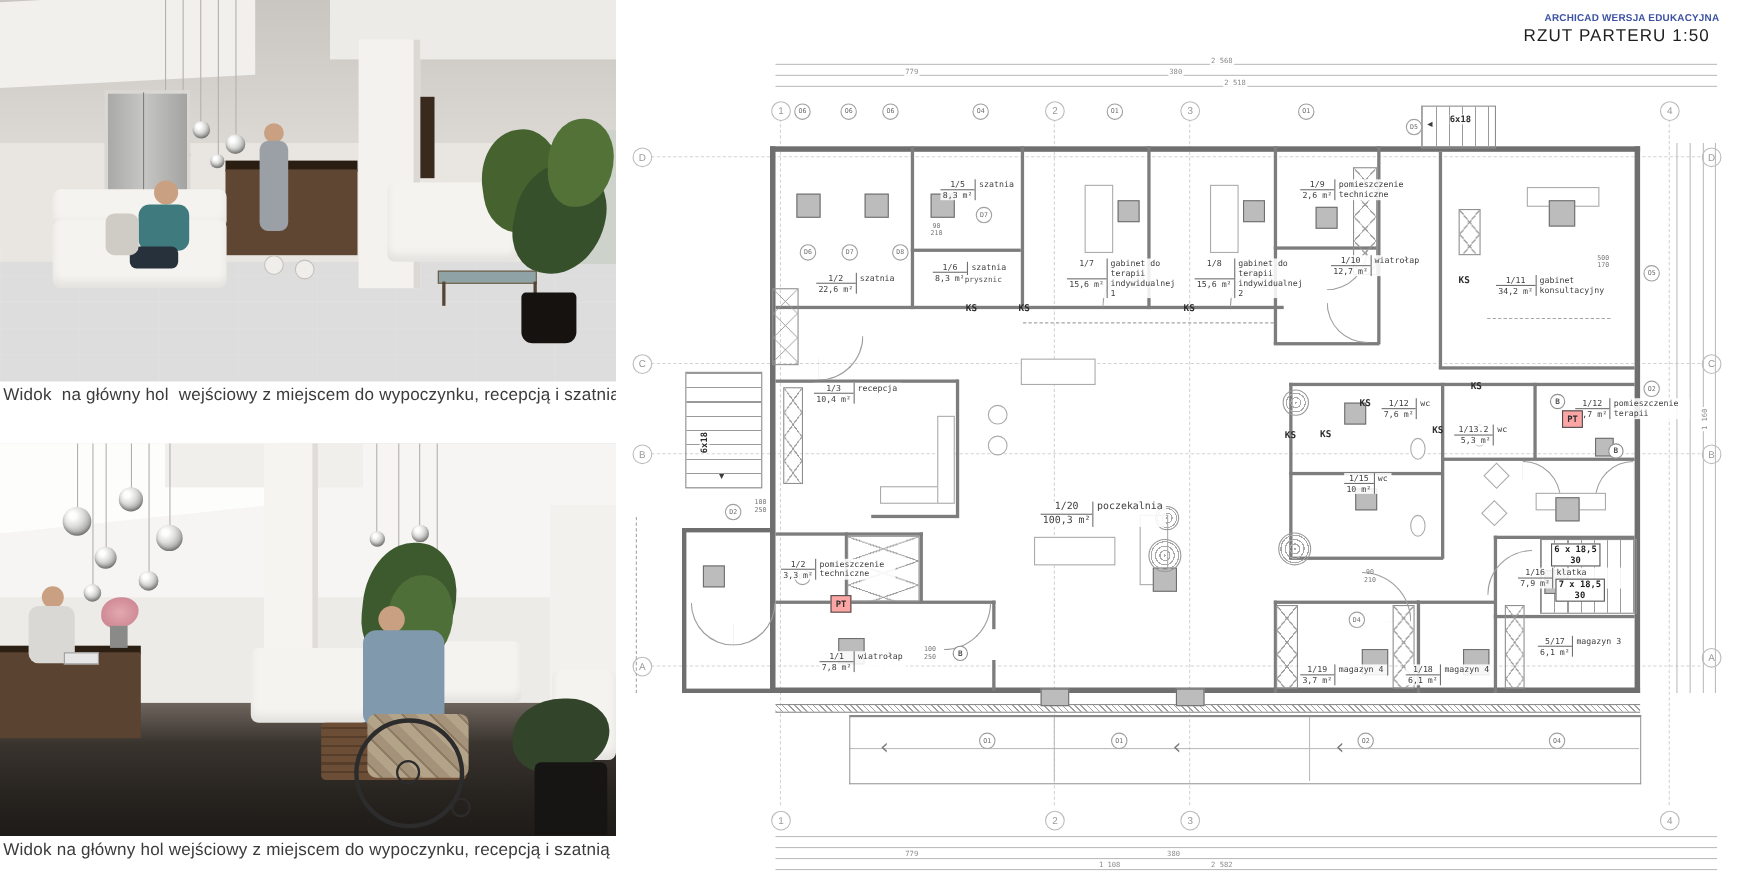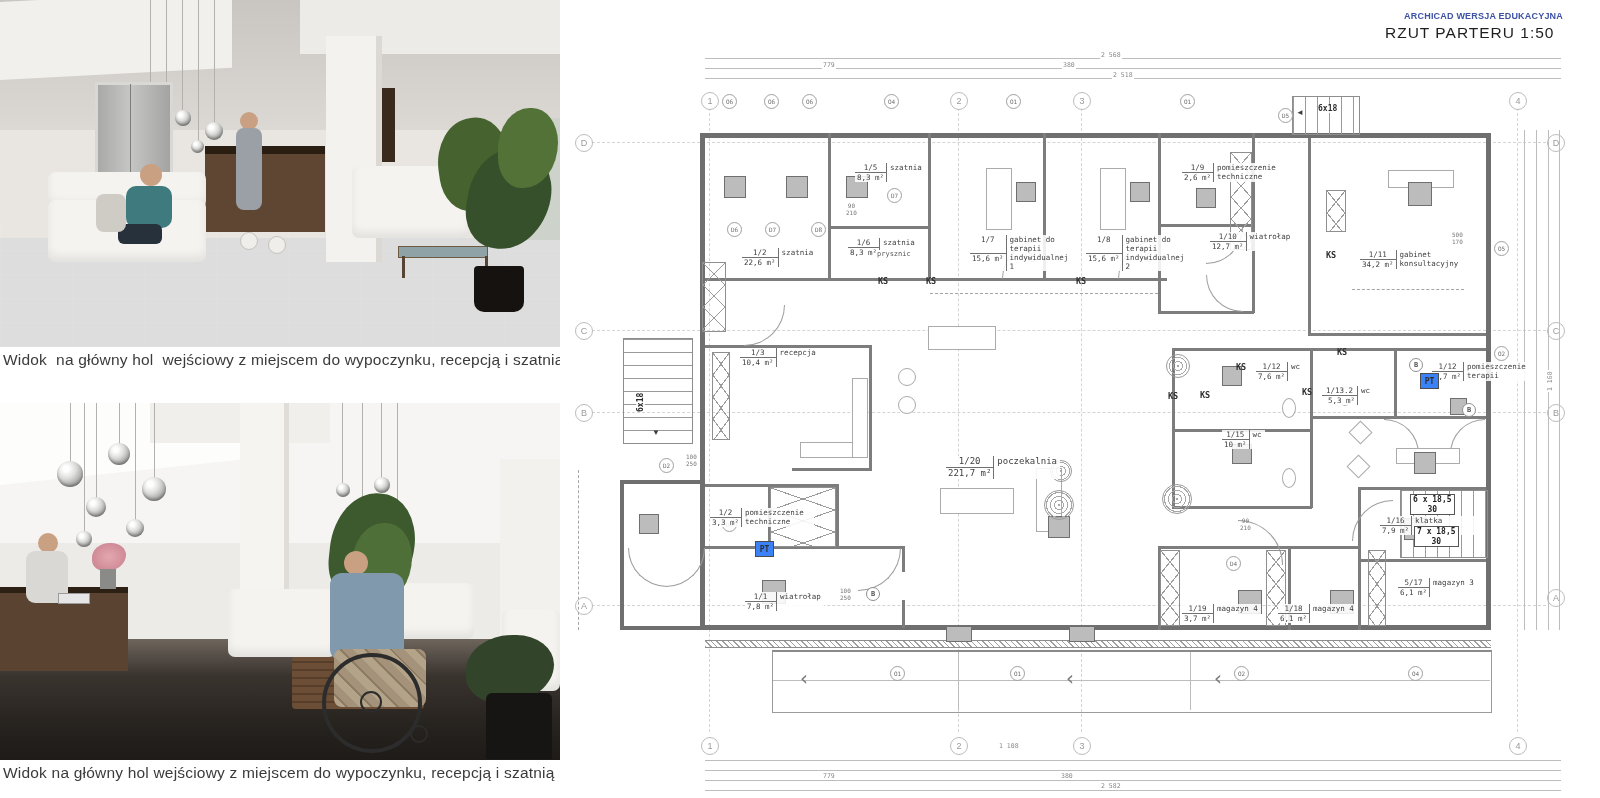--- a/index.html
+++ b/index.html
@@ -35,21 +35,21 @@
   .dl{position:absolute;background:#bdbdbd}
   .dn{position:absolute;font:6.5px "DejaVu Sans Mono",monospace;color:#8a8a8a;background:#fff;padding:0 1px;white-space:pre}
   .rot{transform:rotate(-90deg);transform-origin:left top}
   .rl{position:absolute;display:grid;grid-template-columns:max-content max-content;font:7.5px "DejaVu Sans Mono",monospace;color:#3e3e3e;background:rgba(255,255,255,.88);z-index:5;line-height:1.2}
   .rid{grid-area:1/1;border-bottom:1px solid #707070;padding:0 4px;text-align:center}
   .rarea{grid-area:2/1;padding:0 2px;text-align:right}
   .rname{grid-area:1/2/span 2;border-left:1px solid #707070;padding:0 3px;max-width:66px}
   .r20{font-size:9px}
   .tag{position:absolute;width:13px;height:13px;border:1px solid #a0a0a0;border-radius:50%;background:#fff;color:#6e6e6e;font:6px "DejaVu Sans Mono",monospace;display:flex;align-items:center;justify-content:center;z-index:4}
   .ks{position:absolute;font:bold 8.5px "DejaVu Sans Mono",monospace;color:#2e2e2e;z-index:5}
-  .ptb{position:absolute;width:17px;height:14px;border:1px solid #4c4c4c;background:#3b82f6;color:#2e2e2e;font:bold 8px "DejaVu Sans Mono",monospace;display:flex;align-items:center;justify-content:center;z-index:5}
+  .ptb{position:absolute;width:17px;height:14px;border:1px solid #4c4c4c;background:#fca5a5;color:#2e2e2e;font:bold 8px "DejaVu Sans Mono",monospace;display:flex;align-items:center;justify-content:center;z-index:5}
   .bcirc{position:absolute;width:12px;height:12px;border:1px solid #8f8f8f;border-radius:50%;background:#fff;color:#555;font:bold 7px "DejaVu Sans Mono",monospace;display:flex;align-items:center;justify-content:center;z-index:4}
   .df{position:absolute;font:6px "DejaVu Sans Mono",monospace;color:#777;line-height:1.15;text-align:center;z-index:4}
   .df span{display:block}
   .eq{position:absolute;background:#bcbcbc;border:1px solid #6f6f6f;z-index:3}
   .fo{position:absolute;background:#fff;border:1px solid #ababab;z-index:2}
   .fc{position:absolute;background:#fff;border:1px solid #ababab;border-radius:50%;z-index:2}
   .diam{transform:rotate(45deg)}
   .xbox{position:absolute;border:1px solid #8f8f8f;background-image:
     linear-gradient(to top right,transparent calc(50% - .5px),#9b9b9b calc(50% - .5px) calc(50% + .5px),transparent calc(50% + .5px)),
     linear-gradient(to bottom right,transparent calc(50% - .5px),#9b9b9b calc(50% - .5px) calc(50% + .5px),transparent calc(50% + .5px));
@@ -206,21 +206,21 @@
   <i class="dl" style="left:705px;top:68px;width:856px;height:1px"></i>
   <i class="dl" style="left:705px;top:78px;width:856px;height:1px"></i>
   <span class="dn" style="left:1100px;top:51px">2 568</span>
   <span class="dn" style="left:822px;top:61px">779</span>
   <span class="dn" style="left:1062px;top:61px">380</span>
   <span class="dn" style="left:1112px;top:71px">2 518</span>
   <i class="dl" style="left:705px;top:760px;width:856px;height:1px"></i>
   <i class="dl" style="left:705px;top:770px;width:856px;height:1px"></i>
   <i class="dl" style="left:705px;top:780px;width:856px;height:1px"></i>
   <i class="dl" style="left:705px;top:790px;width:856px;height:1px"></i>
-  <span class="dn" style="left:998px;top:742px">1 108</span>
+  <span class="dn" style="left:998px;top:782px">1 108</span>
   <span class="dn" style="left:822px;top:772px">779</span>
   <span class="dn" style="left:1060px;top:772px">380</span>
   <span class="dn" style="left:1100px;top:782px">2 582</span>
   <i class="dl" style="left:1524px;top:130px;width:1px;height:500px"></i>
   <i class="dl" style="left:1536px;top:130px;width:1px;height:500px"></i>
   <i class="dl" style="left:1548px;top:130px;width:1px;height:500px"></i>
   <i class="dl" style="left:1559px;top:130px;width:1px;height:500px"></i>
   <span class="dn rot" style="left:1546px;top:392px">1 160</span>
 
   <i class="w" style="left:700px;top:133px;width:791px;height:5px"></i>
@@ -447,21 +447,21 @@
       <span class="rarea">6,1 m²</span>
       <span class="rname">magazyn 4</span>
   </div>
   <div class="rl" style="left:1182px;top:604px">
     <span class="rid">1/19</span>
       <span class="rarea">3,7 m²</span>
       <span class="rname">magazyn 4</span>
   </div>
   <div class="rl r20" style="left:946px;top:456px">
     <span class="rid">1/20</span>
-      <span class="rarea">221,7 m²</span>
+      <span class="rarea">100,3 m²</span>
       <span class="rname">poczekalnia</span>
   </div>
 
   <span class="ks" style="left:878px;top:276px">KS</span>
   <span class="ks" style="left:926px;top:276px">KS</span>
   <span class="ks" style="left:1076px;top:276px">KS</span>
   <span class="ks" style="left:1326px;top:250px">KS</span>
   <span class="ks" style="left:1337px;top:347px">KS</span>
   <span class="ks" style="left:1236px;top:362px">KS</span>
   <span class="ks" style="left:1200px;top:390px">KS</span>

